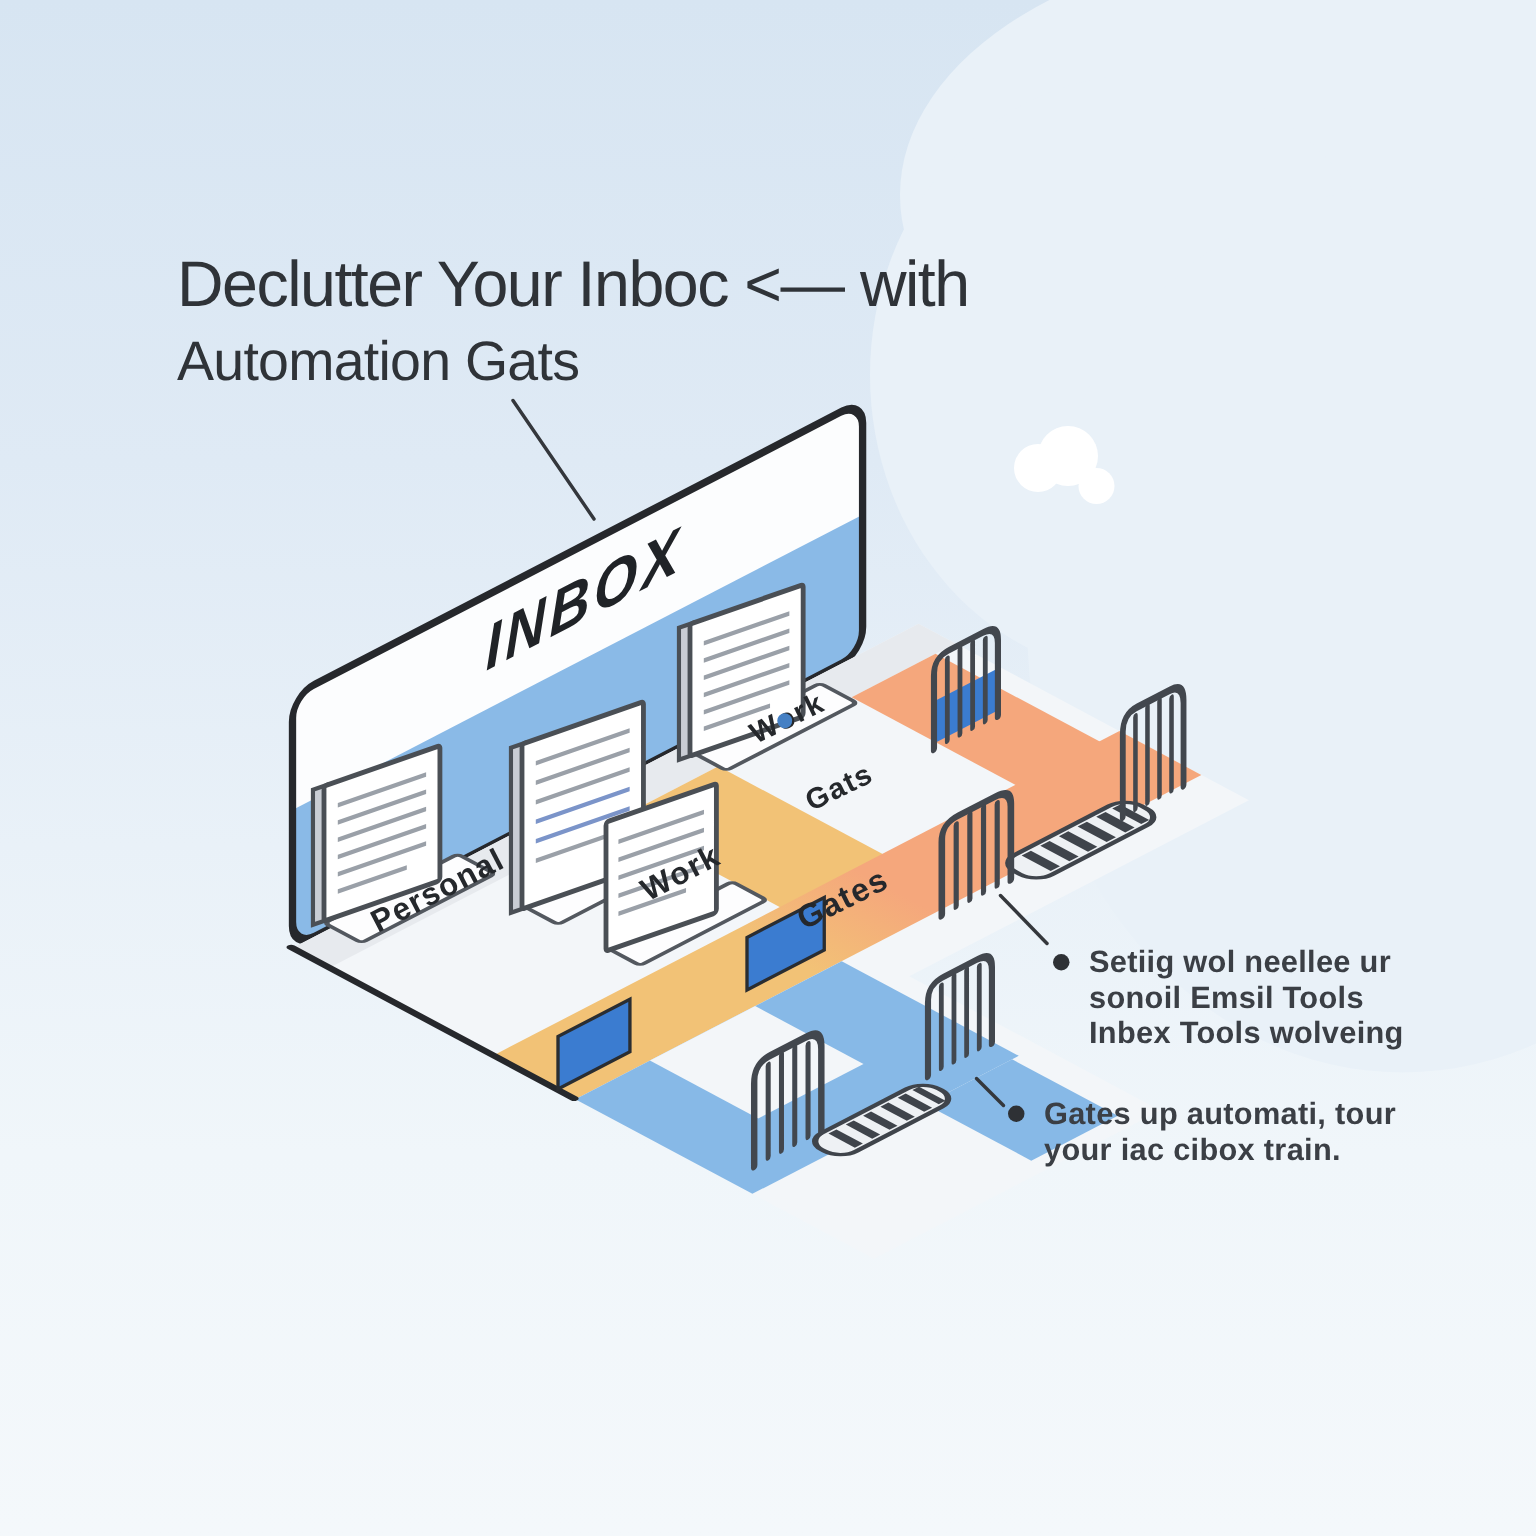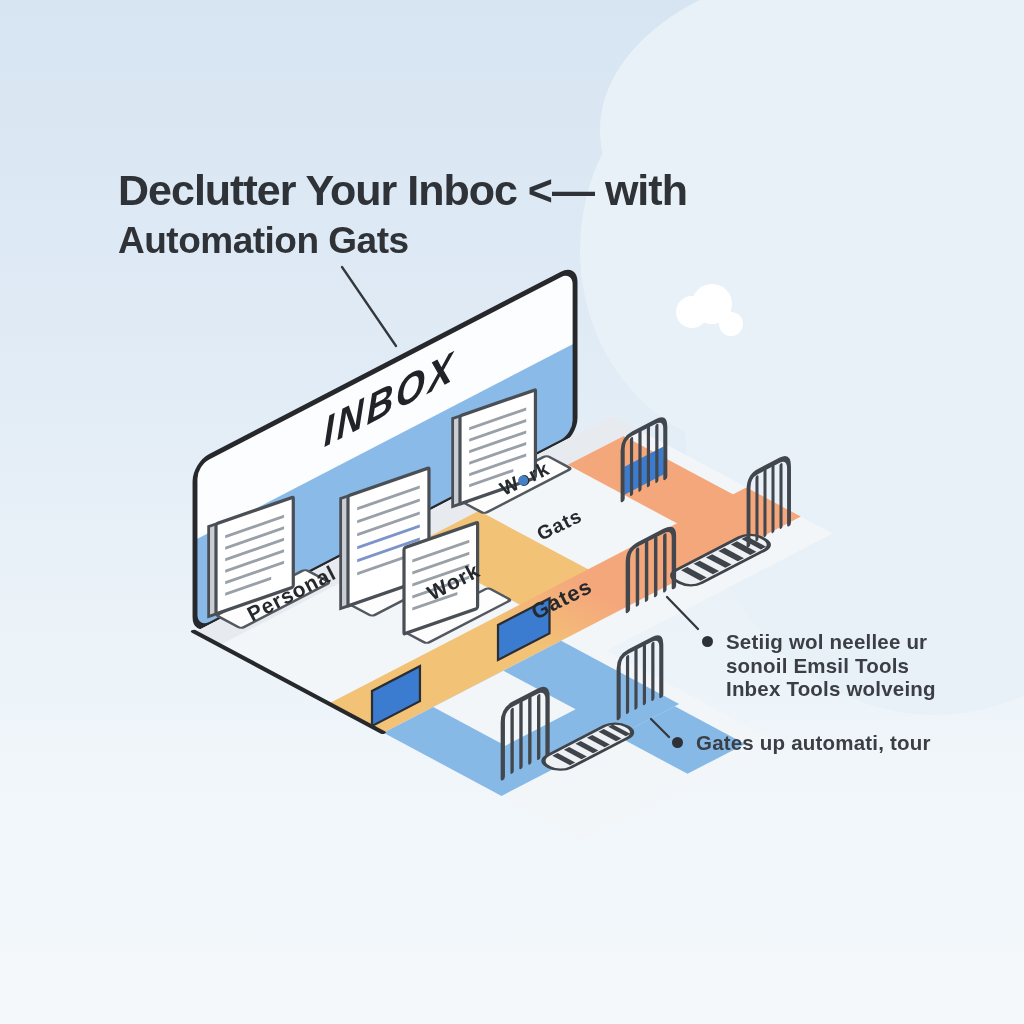--- a/index.html
+++ b/index.html
@@ -3,21 +3,21 @@
 <meta charset="utf-8">
 <style>
   html,body{margin:0;padding:0;}
   body{font-family:"Liberation Sans", sans-serif;}
   .stage{
     position:relative;width:1024px;height:1024px;overflow:hidden;
     background:linear-gradient(180deg,#d7e5f2 0%,#dfeaf5 30%,#e9f1f8 55%,#f0f6fa 75%,#f4f8fb 100%);
   }
   .scene-svg{position:absolute;left:0;top:0;}
   .title{
-    position:absolute;left:118px;top:166px;color:#2f3338;font-weight:bold;
+    position:absolute;left:118px;top:166px;color:#2f3338;font-weight:normal;
     line-height:1.16;letter-spacing:-1px;
   }
   .title .l1{font-size:43px;}
   .title .l2{font-size:37px;margin-top:4px;letter-spacing:-0.5px;}
   .note{
     position:absolute;display:flex;align-items:flex-start;color:#3b3f45;
     font-size:20.5px;line-height:23.5px;letter-spacing:0.2px;font-weight:bold;
   }
   .note .dot{
     width:11px;height:11px;border-radius:50%;background:#2e3135;
@@ -197,16 +197,17 @@
       <div>Setiig wol neellee ur</div>
       <div>sonoil Emsil Tools</div>
       <div>Inbex Tools wolveing</div>
     </div>
   </div>
 
   <div class="note note2">
     <span class="dot"></span>
     <div>
       <div>Gates up automati, tour</div>
+      <div>your iac cibox train.</div>
     </div>
   </div>
 
 </div>
 
 </body></html>

